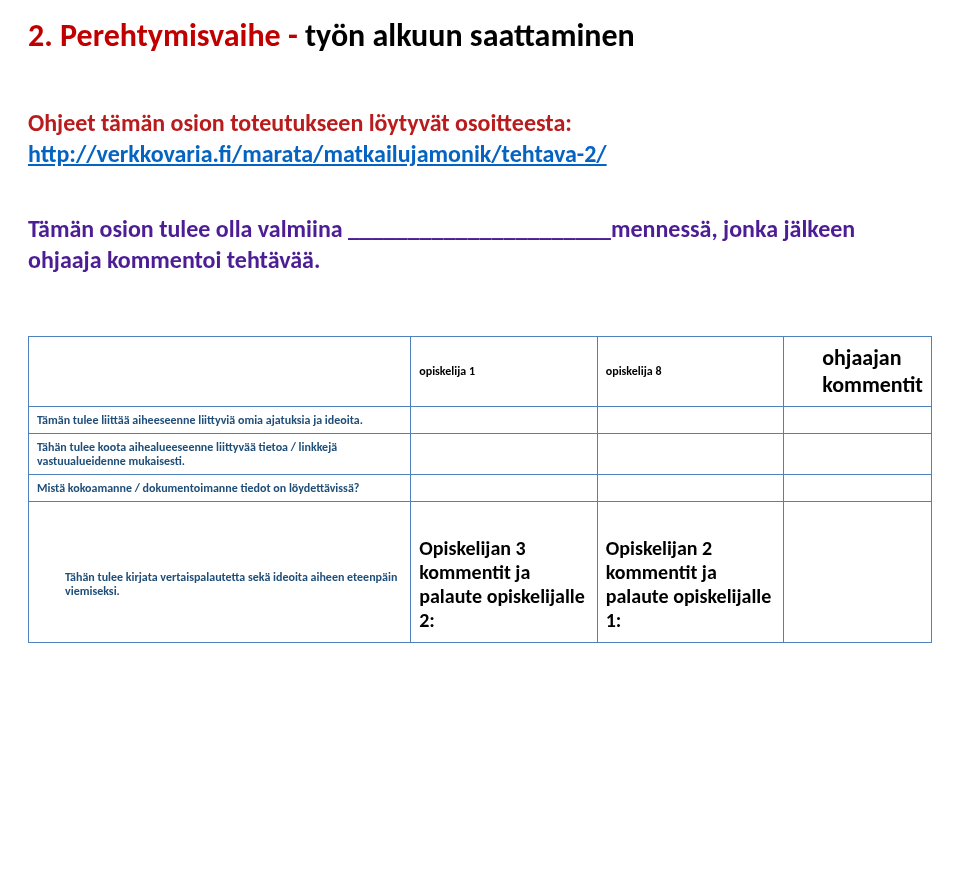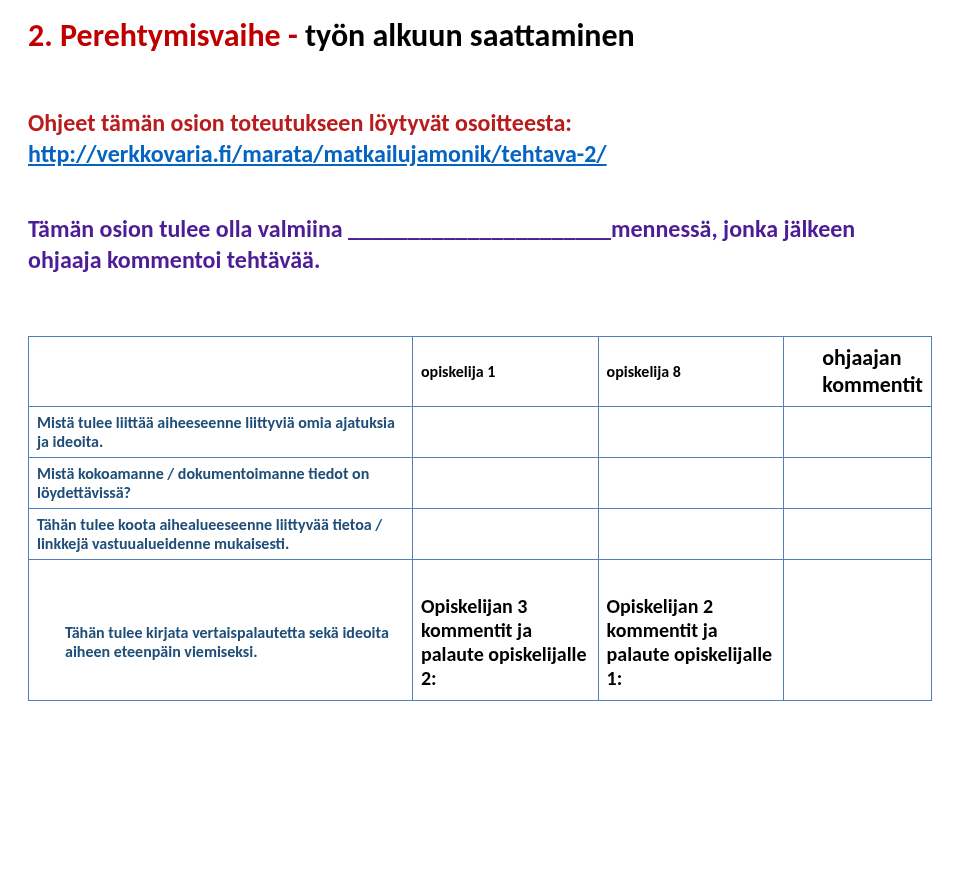--- a/index.html
+++ b/index.html
@@ -54,21 +54,21 @@
     min-width: 260px;
   }
   table {
     border-collapse: collapse;
     width: 100%;
   }
   td, th {
     border: 1.5px solid #4f81bd;
     padding: 6px 8px;
     vertical-align: top;
-    font-size: 16px;
+    font-size: 12px;
     font-weight: 700;
     text-align: left;
   }
   .hdr {
     color: #000;
   }
   .rowlabel {
     color: #1f4e79;
     width: 430px;
   }
@@ -115,35 +115,35 @@
   <table>
     <tbody>
         <tr>
       <th class="rowlabel empty-header"></th>
       <th class="col1 hdr" style="vertical-align:middle">opiskelija 1</th>
       <th class="col2 hdr" style="vertical-align:middle">opiskelija 8</th>
       <th class="col3 hdr small" style="vertical-align:middle">ohjaajan kommentit</th>
     </tr>
 
     <tr>
-      <td class="rowlabel">Mistä tulee liittää aiheeseenne liittyviä omia ajatuksia ja ideoita.</td>
+      <td class="rowlabel">Tämän tulee liittää aiheeseenne liittyviä omia ajatuksia ja ideoita.</td>
+      <td class="col1"></td>
+      <td class="col2"></td>
+      <td class="col3"></td>
+    </tr>
+
+    <tr>
+      <td class="rowlabel">Tähän tulee koota aihealueeseenne liittyvää tietoa / linkkejä vastuualueidenne mukaisesti.</td>
       <td class="col1"></td>
       <td class="col2"></td>
       <td class="col3"></td>
     </tr>
 
     <tr>
       <td class="rowlabel">Mistä kokoamanne / dokumentoimanne tiedot on löydettävissä?</td>
-      <td class="col1"></td>
-      <td class="col2"></td>
-      <td class="col3"></td>
-    </tr>
-
-    <tr>
-      <td class="rowlabel">Tähän tulee koota aihealueeseenne liittyvää tietoa / linkkejä vastuualueidenne mukaisesti.</td>
       <td class="col1"></td>
       <td class="col2"></td>
       <td class="col3"></td>
     </tr>
 
     <tr class="feedback-row">
       <td class="rowlabel" style="padding-top:34px;padding-left:36px;">Tähän tulee kirjata vertaispalautetta sekä ideoita aiheen eteenpäin viemiseksi.</td>
       <td class="col1">Opiskelijan 3 kommentit ja palaute opiskelijalle 2:</td>
       <td class="col2">Opiskelijan 2 kommentit ja palaute opiskelijalle 1:</td>
       <td class="col3"></td>

